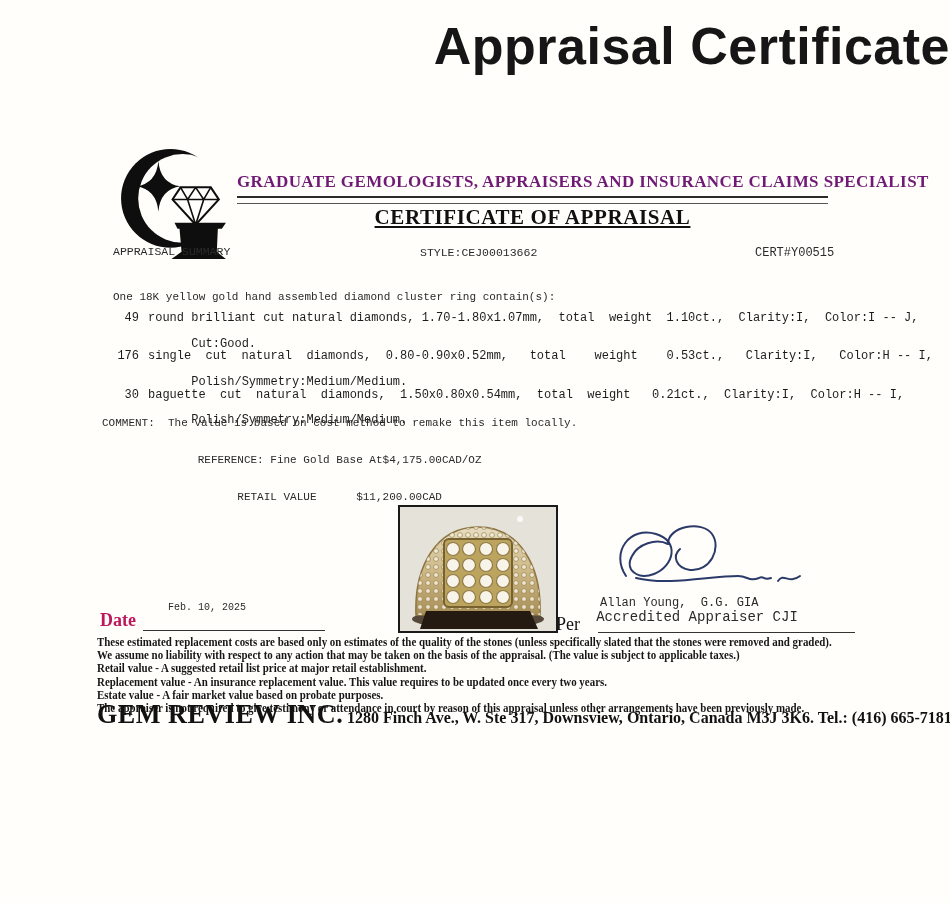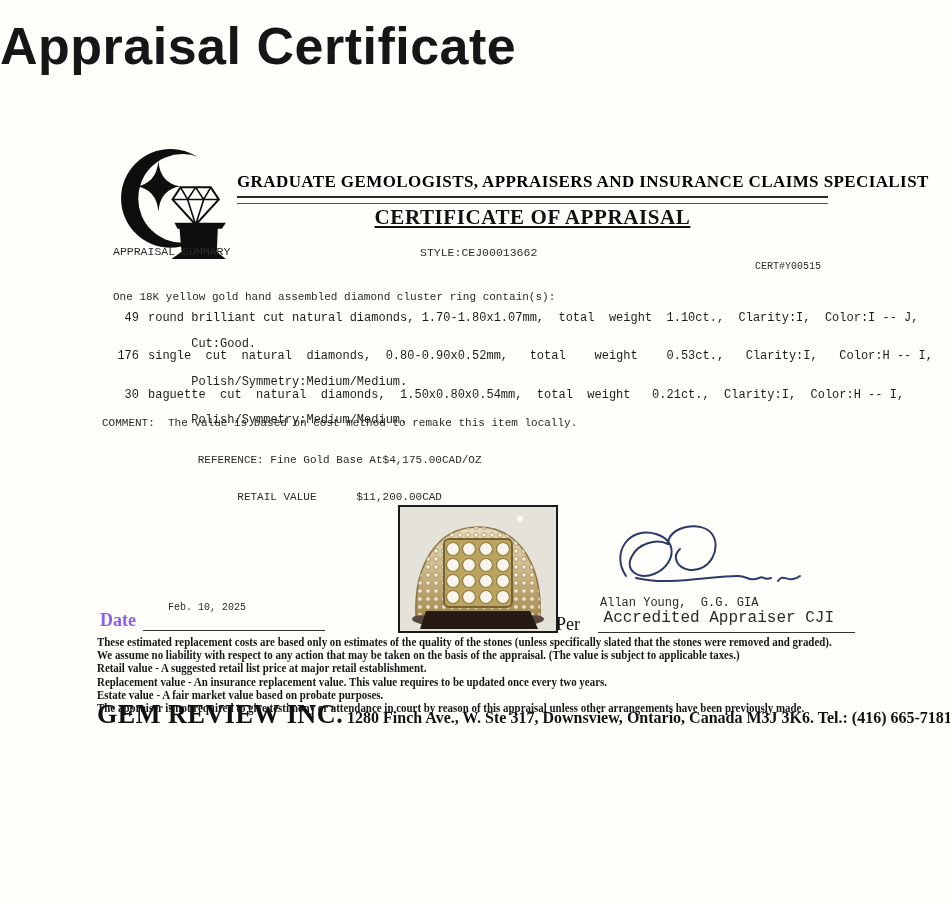--- a/index.html
+++ b/index.html
@@ -1,57 +1,57 @@
 <!DOCTYPE html>
 <html><head>
 <meta charset="utf-8">
 <style>
   html,body{margin:0;padding:0;background:#ffffff;}
   .page{position:relative;width:950px;height:903px;background:#fffefb;overflow:hidden;
         font-family:"Liberation Serif", serif;color:#1c1c1c;}
   .abs{position:absolute;}
   .mono{font-family:"Liberation Mono","DejaVu Sans Mono",monospace;white-space:pre;color:#2a2a2a;text-align:center;}
 
-  .page-title{left:0;top:16px;width:950px;text-align:left;
+  .page-title{left:0;top:16px;width:950px;text-align:right;
     font-family:"Liberation Sans","DejaVu Sans",sans-serif;font-size:52px;font-weight:600;
     letter-spacing:0.5px;color:#161616;}
 
   
   .org-line{left:237px;top:172px;width:591px;text-align:center;font-weight:bold;
-    font-size:17px;letter-spacing:0.4px;color:#000000;white-space:nowrap;}
+    font-size:17px;letter-spacing:0.4px;color:#701a75;white-space:nowrap;}
   .double-rule{left:237px;top:196px;width:591px;height:5px;
     border-top:2px solid #2b2b2b;border-bottom:1.5px solid #555;}
   .cert-title{left:237px;top:205px;width:591px;text-align:center;font-weight:bold;
     font-size:21px;letter-spacing:0.6px;color:#101010;text-decoration:underline;}
 
   .summary-label{left:113px;top:245px;font-size:11.5px;}
   .style-number{left:420px;top:246px;font-size:11.5px;}
-  .cert-number{left:755px;top:246px;font-size:10px;margin-top:15px;}
+  .cert-number{left:755px;top:246px;font-size:12px;}
 
   
   .intro{left:113px;top:291px;font-size:11px;}
   .items{left:105px;top:312px;font-size:12px;line-height:12.8px;}
   .item{display:flex;margin-bottom:0;}
   .qty{display:inline-block;width:34px;text-align:right;margin-right:9px;
        font-family:"Liberation Mono","DejaVu Sans Mono",monospace;white-space:pre;}
   .ilines{font-family:"Liberation Mono","DejaVu Sans Mono",monospace;white-space:pre;}
 
   .comment-block{left:102px;top:392px;font-size:11px;line-height:12.4px;}
 
   
   .ring-photo{left:398px;top:505px;width:160px;height:128px;border:2px solid #1a1a1a;
     background:#e3e0d8;box-sizing:border-box;}
   .ring-photo svg{display:block;width:100%;height:100%;}
 
   
   .signature{left:608px;top:518px;width:215px;height:86px;}
   .appraiser-name{left:600px;top:596px;width:250px;text-align:left;font-size:12px;}
-  .appraiser-title{left:584px;top:609px;width:250px;text-align:right;font-size:16px;}
+  .appraiser-title{left:572px;top:609px;width:250px;text-align:center;font-size:14px;}
 
-  .date-label{left:100px;top:610px;font-size:18px;font-weight:bold;color:#8b5cf6;}
+  .date-label{left:100px;top:610px;font-size:18px;font-weight:bold;color:#be185d;}
   .date-value{left:168px;top:602px;font-size:10px;}
   .date-line{left:143px;top:630px;width:182px;border-top:1.6px solid #333;}
   .per-label{left:556px;top:614px;font-size:18px;font-weight:normal;color:#111;}
   .per-line{left:598px;top:632px;width:257px;border-top:1.6px solid #333;}
 
   
   .fineprint{left:97px;top:635px;width:900px;font-weight:bold;font-size:13px;
     line-height:13.2px;color:#161616;transform:scaleX(0.84);transform-origin:0 0;
     white-space:nowrap;}
 

